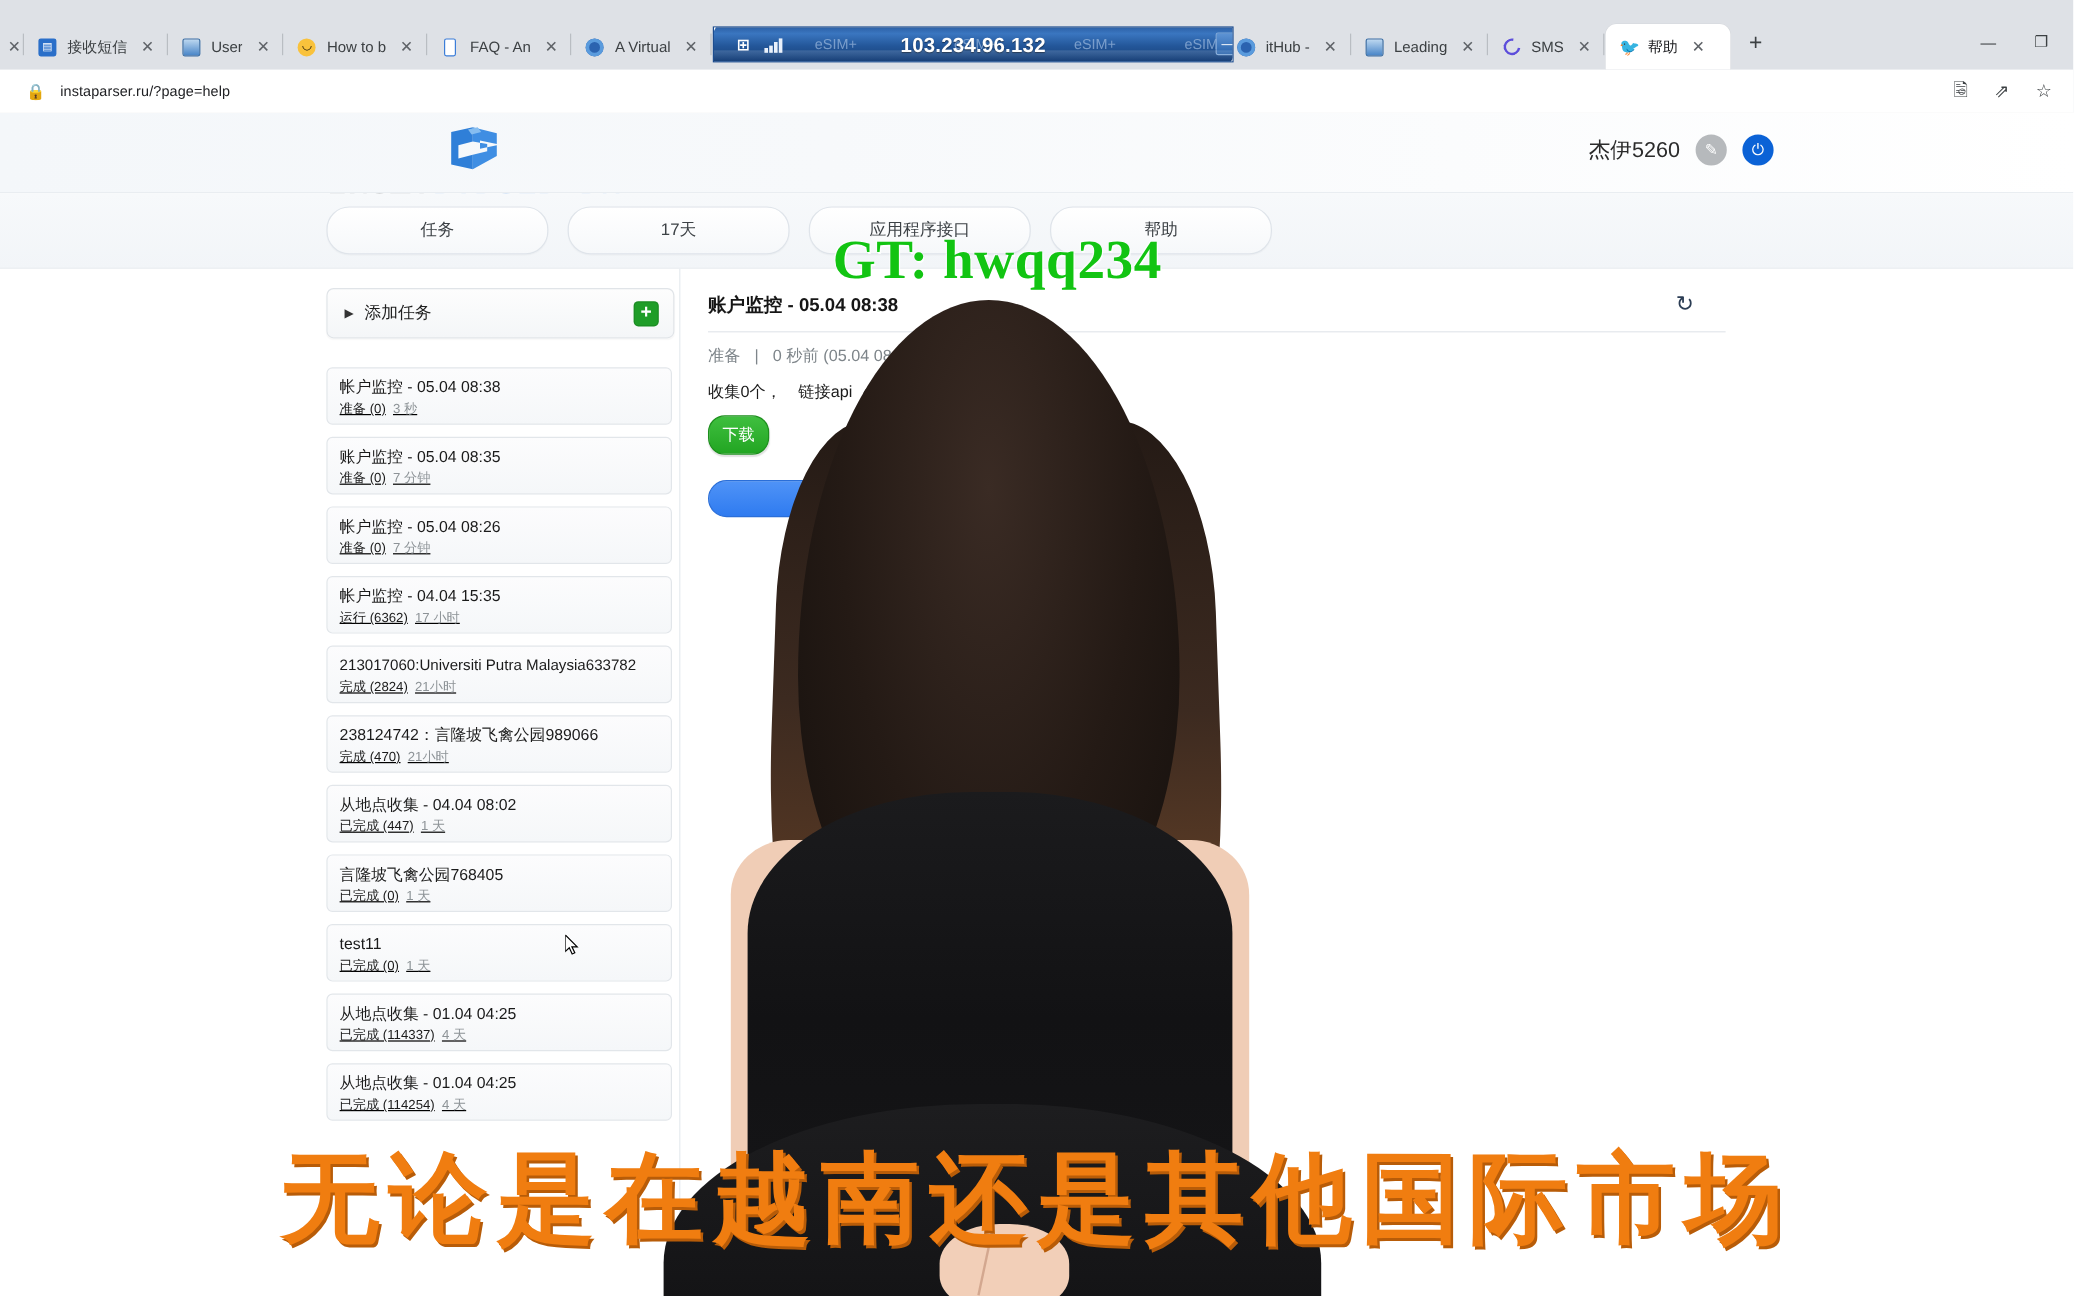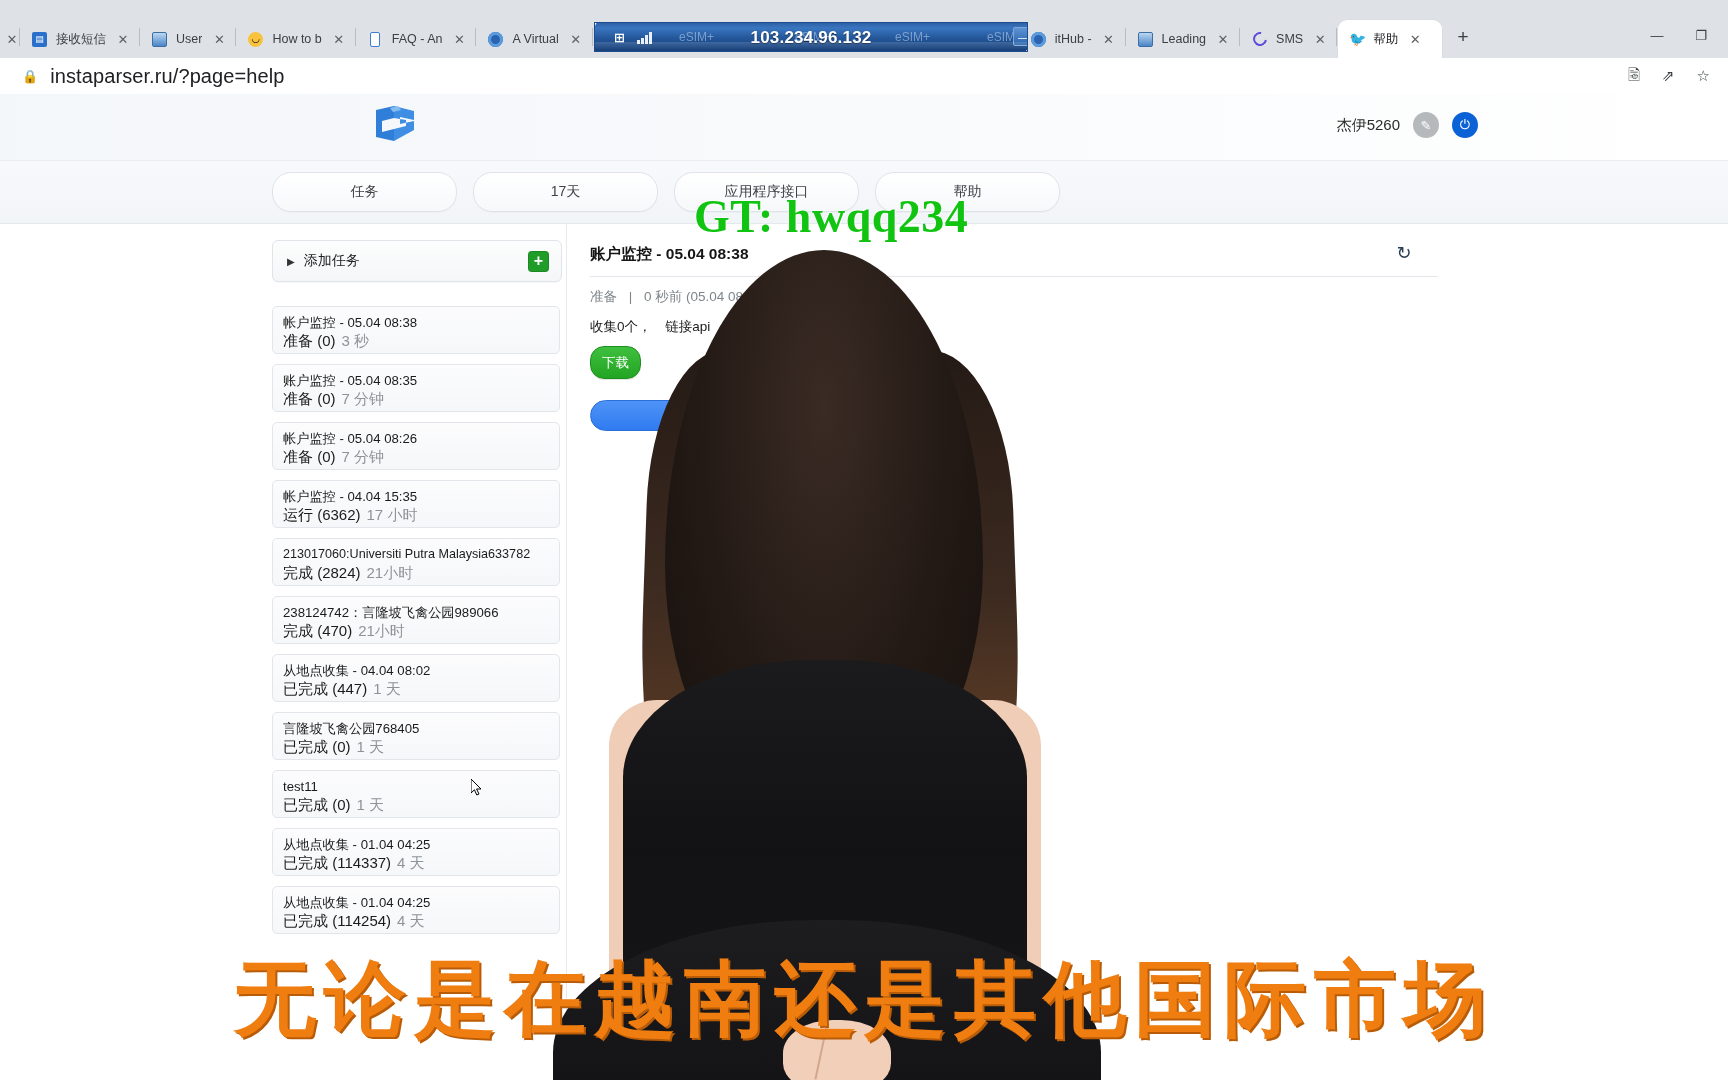--- a/index.html
+++ b/index.html
@@ -41,21 +41,21 @@
   .fav-chart{width:15px;height:15px;border-radius:2px;background:linear-gradient(180deg,#bcd7f0 0%,#4a86c8 100%);border:1px solid #3a6ea5;box-sizing:border-box;}
   .fav-smile{width:15px;height:15px;border-radius:50%;background:#f9c23c;display:flex;align-items:center;justify-content:center;font-size:10px;}
   .fav-phone{width:10px;height:15px;border-radius:2px;background:#fff;border:1.5px solid #3b7dd8;box-sizing:border-box;}
   .fav-gear{width:15px;height:15px;border-radius:50%;background:#2b63b0;box-shadow:inset 0 0 0 3px #5a9bdd;}
   .fav-moon{width:14px;height:14px;border-radius:50%;border:2.5px solid #5d4edb;border-right-color:transparent;box-sizing:border-box;transform:rotate(-35deg);}
   .fav-bird{width:15px;height:14px;color:#2f7fd8;font-size:14px;line-height:14px;}
 
   
   .omnibar{position:absolute;left:0;top:58px;width:1728px;height:36px;background:#fff;display:flex;align-items:center;}
   .lock{margin-left:22px;font-size:13px;color:#5f6368;}
-  .urltext{margin-left:12px;font-size:20px;color:#202124;letter-spacing:.1px;}
+  .urltext{margin-left:12px;font-size:12px;color:#202124;letter-spacing:.1px;}
   .omni-right{position:absolute;right:18px;top:0;height:36px;display:flex;align-items:center;gap:22px;}
   .omni-ico{font-size:15px;color:#3c4043;}
 
   
   .rdp{
     position:absolute;left:594px;top:22px;width:434px;height:30px;
     background:linear-gradient(180deg,#2e62a8 0%,#3a76c0 18%,#235699 55%,#173f77 100%);
     border:1px solid #1d4d8f;box-sizing:border-box;
     overflow:hidden;
   }
@@ -89,21 +89,21 @@
     background:linear-gradient(90deg,#f4f7fa 0%,#f7f9fb 40%,#ffffff 100%);
     border-bottom:1px solid #e9edf1;
   }
   .logo-wrap{position:absolute;left:272px;top:10px;display:flex;align-items:center;gap:12px;flex-direction:column;}
   .logo-mark{width:42px;height:40px;position:relative;}
   .logo-text{font-family:"DejaVu Sans Mono","Liberation Mono",monospace;font-size:30px;letter-spacing:-.5px;font-weight:400;}
   .logo-text .blk{color:#111;}
   .logo-text .blu{color:#2d7de0;}
 
   .user-area{position:absolute;right:250px;top:18px;display:flex;align-items:center;gap:13px;}
-  .uname{font-size:15px;color:#2b2b2b;}
+  .uname{font-size:18px;color:#2b2b2b;}
   .ubtn{width:26px;height:26px;border-radius:50%;display:flex;align-items:center;justify-content:center;font-size:13px;color:#fff;}
   .ubtn.edit{background:#b6b9bc;}
   .ubtn.power{background:#0b62d6;}
 
   .navtabs{position:relative;height:62px;background:linear-gradient(180deg,#f7f9fb,#f2f5f8);border-bottom:1px solid #e4e9ee;}
   .ntab{
     position:absolute;top:11px;height:38px;border:1px solid #dfe4ea;border-radius:19px;
     background:linear-gradient(180deg,#ffffff,#f6f8fa);
     display:flex;align-items:center;justify-content:center;
     font-size:14px;color:#3d4246;box-shadow:0 1px 1px rgba(0,0,0,.03);
@@ -122,21 +122,21 @@
     display:flex;align-items:center;justify-content:center;color:#fff;font-size:16px;line-height:1;font-weight:bold;
     box-shadow:inset 0 0 0 1px rgba(0,0,0,.12);}
 
   .tasklist{position:absolute;left:272px;top:82px;width:288px;}
   .task{
     position:relative;border:1px solid #e2e6ea;border-radius:5px;
     background:linear-gradient(180deg,#fcfcfd,#f5f7f9);
     padding:7px 10px 8px 10px;margin-bottom:10px;box-sizing:border-box;height:48px;
   }
   .task .t1{font-size:13.2px;color:#1b1b1b;white-space:nowrap;overflow:hidden;line-height:17px;}
-  .task .t2{font-size:15px;line-height:18px;margin-top:1px;}
+  .task .t2{font-size:11px;line-height:18px;margin-top:1px;text-decoration:underline;}
   .task .t2 .st{color:#1b1b1b;}
   .task .t2 .dur{color:#8d9397;margin-left:6px;}
 
   .col-right{position:absolute;left:567px;top:0;right:0;height:858px;}
   .panel-title{position:absolute;left:23px;top:20px;font-size:15.5px;font-weight:bold;color:#161616;}
   .refresh{position:absolute;left:826px;top:18px;width:22px;height:22px;display:flex;align-items:center;justify-content:center;
     font-size:18px;color:#2b3d54;}
   .hrule{position:absolute;left:23px;top:52px;width:848px;height:1px;background:#e3e7eb;}
   .meta1{position:absolute;left:23px;top:64px;font-size:13.5px;color:#7e858a;white-space:nowrap;}
   .meta2{position:absolute;left:23px;top:94px;font-size:13.5px;color:#1b1b1b;white-space:nowrap;}

